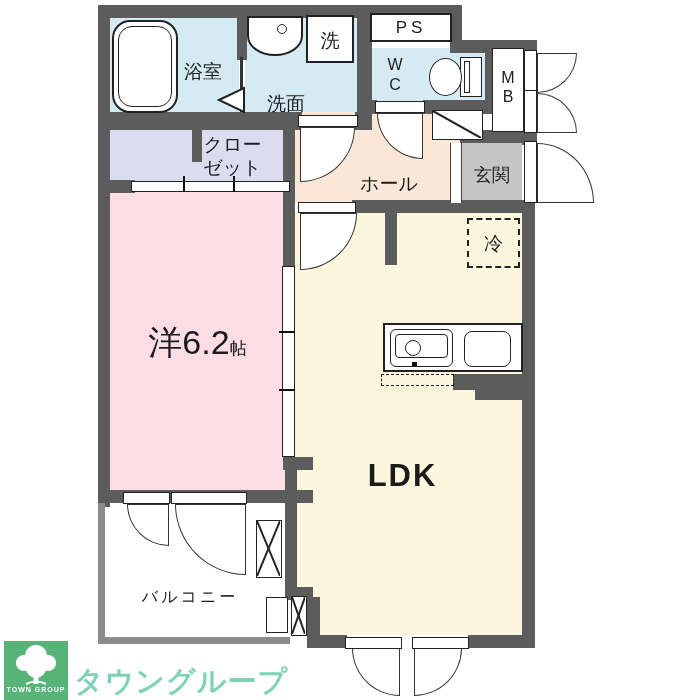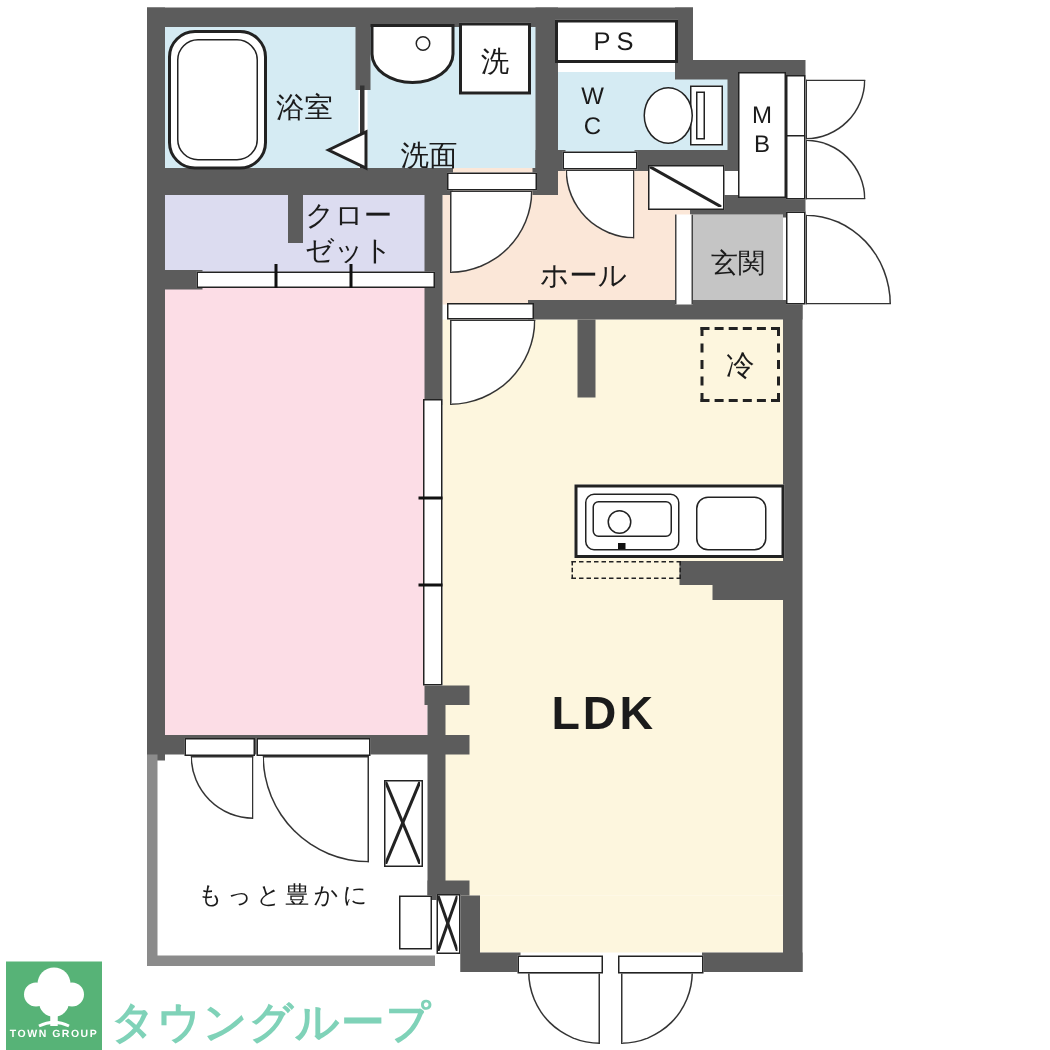--- a/index.html
+++ b/index.html
@@ -164,22 +164,25 @@
   <div class="lbl" style="left:379px;top:55px;width:32px;font-size:16px;line-height:20px;">
     <span>W</span><br>
     <span>C</span>
   </div>
   <div class="lbl" style="left:350px;top:171px;width:78px;font-size:19px;">ホール</div>
   <div class="lbl" style="left:190px;top:133px;width:85px;font-size:19px;line-height:23px;">
     <span>クロー</span><br>
     <span>ゼット</span>
   </div>
   <div class="lbl" style="left:462px;top:163px;width:60px;font-size:18px;">玄関</div>
+  <div class="lbl" style="left:120px;top:320px;width:155px;font-size:34px;">
+    <span>洋6.2</span><span style="font-size:17px;">帖</span>
+  </div>
   <div class="lbl" style="left:330px;top:458px;width:145px;font-size:31px;font-weight:600;letter-spacing:2px;">LDK</div>
-  <div class="lbl" style="left:130px;top:587px;width:120px;font-size:16px;letter-spacing:3px;">もっと豊かに</div>
+  <div class="lbl" style="left:130px;top:587px;width:120px;font-size:16px;letter-spacing:3px;">バルコニー</div>
 
   <div style="position:absolute;left:4px;top:641px;width:64px;height:59px;background:#57b377;">
     <svg width="64" height="46" viewBox="0 0 64 46">
       <circle cx="32" cy="15" r="11" fill="#fff"></circle>
       <circle cx="20" cy="22" r="8" fill="#fff"></circle>
       <circle cx="44" cy="22" r="8" fill="#fff"></circle>
       <circle cx="32" cy="27" r="10" fill="#fff"></circle>
       <rect x="29.5" y="30" width="5" height="13" fill="#fff"></rect>
       <path d="M22 43 Q32 38 42 43" stroke="#fff" stroke-width="2" fill="none"></path>
     </svg>

